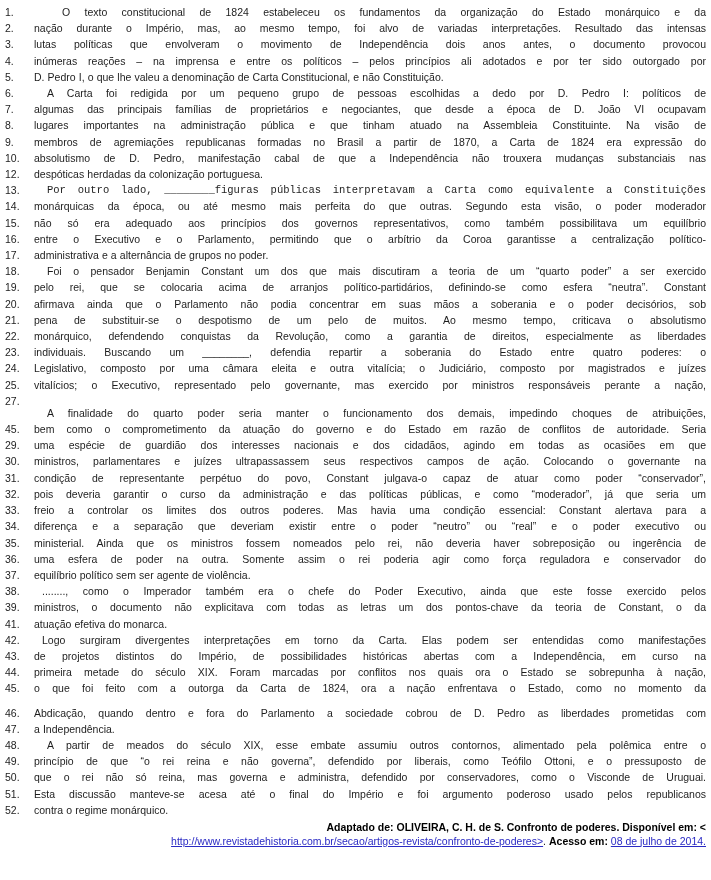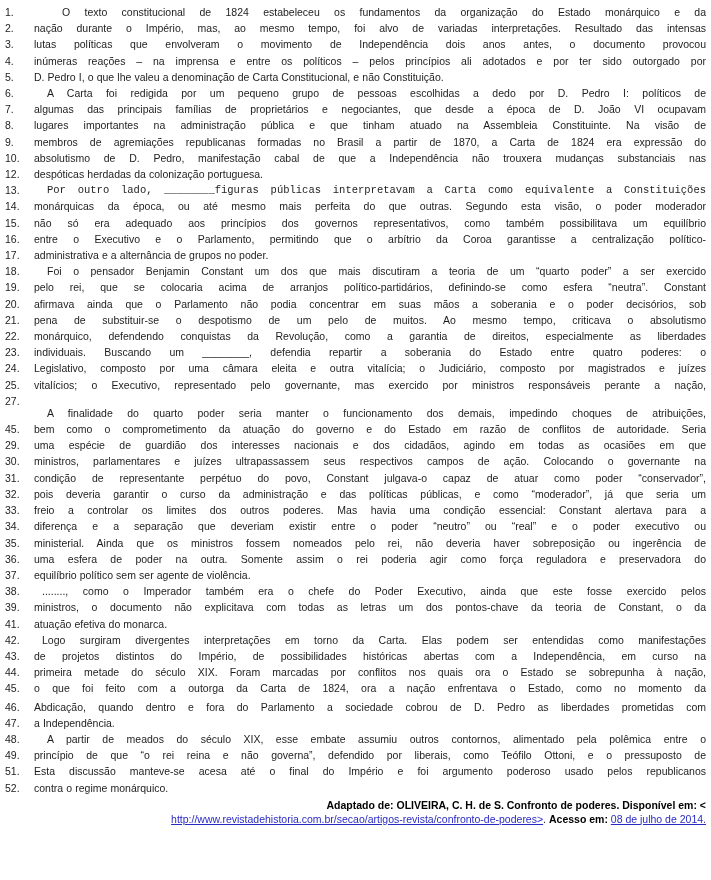--- a/index.html
+++ b/index.html
@@ -4,21 +4,21 @@
 <style>
   html,body { margin:0; padding:0; background:#ffffff; }
   body {
     width:711px; height:880px; overflow:hidden;
     font-family:"Liberation Sans", sans-serif;
     color:#1d1d1d;
     -webkit-font-smoothing:antialiased;
   }
   .passage { padding:4px 5px 0 5px; }
   .row { display:flex; font-size:10.5px; line-height:16.2px; }
-  .row.gap { margin-top:2px; }
+  .row.gap { margin-top:8px; }
   .num { flex:0 0 29px; width:29px; text-align:left; }
   .txt { flex:1; text-align:justify; text-align-last:justify; word-spacing:0.2px; }
   .txt.last { text-align-last:left; }
   .citation {
     padding:3px 5px 0 5px;
     text-align:right;
     font-size:10.5px;
     line-height:13.8px;
     font-weight:bold;
     color:#000000;
@@ -162,21 +162,21 @@
     <div class="row">
       <span class="num">34.</span>
       <div class="txt">diferença e a separação que deveriam existir entre o poder “neutro” ou “real” e o poder executivo ou</div>
     </div>
     <div class="row">
       <span class="num">35.</span>
       <div class="txt">ministerial. Ainda que os ministros fossem nomeados pelo rei, não deveria haver sobreposição ou ingerência de</div>
     </div>
     <div class="row">
       <span class="num">36.</span>
-      <div class="txt">uma esfera de poder na outra. Somente assim o rei poderia agir como força reguladora e preservadora do</div>
+      <div class="txt">uma esfera de poder na outra. Somente assim o rei poderia agir como força reguladora e conservador do</div>
     </div>
     <div class="row">
       <span class="num">37.</span>
       <div class="txt last">equilíbrio político sem ser agente de violência.</div>
     </div>
     <div class="row">
       <span class="num">38.</span>
       <div class="txt" style="text-indent: 8px;">........, como o Imperador também era o chefe do Poder Executivo, ainda que este fosse exercido pelos</div>
     </div>
     <div class="row">
@@ -211,20 +211,24 @@
       <span class="num">47.</span>
       <div class="txt last">a Independência.</div>
     </div>
     <div class="row">
       <span class="num">48.</span>
       <div class="txt" style="text-indent: 13px;">A partir de meados do século XIX, esse embate assumiu outros contornos, alimentado pela polêmica entre o</div>
     </div>
     <div class="row">
       <span class="num">49.</span>
       <div class="txt">princípio de que “o rei reina e não governa”, defendido por liberais, como Teófilo Ottoni, e o pressuposto de</div>
+    </div>
+    <div class="row">
+      <span class="num">50.</span>
+      <div class="txt">que o rei não só reina, mas governa e administra, defendido por conservadores, como o Visconde de Uruguai.</div>
     </div>
     <div class="row">
       <span class="num">51.</span>
       <div class="txt">Esta discussão manteve-se acesa até o final do Império e foi argumento poderoso usado pelos republicanos</div>
     </div>
     <div class="row">
       <span class="num">52.</span>
       <div class="txt last">contra o regime monárquico.</div>
     </div>
   </div>

